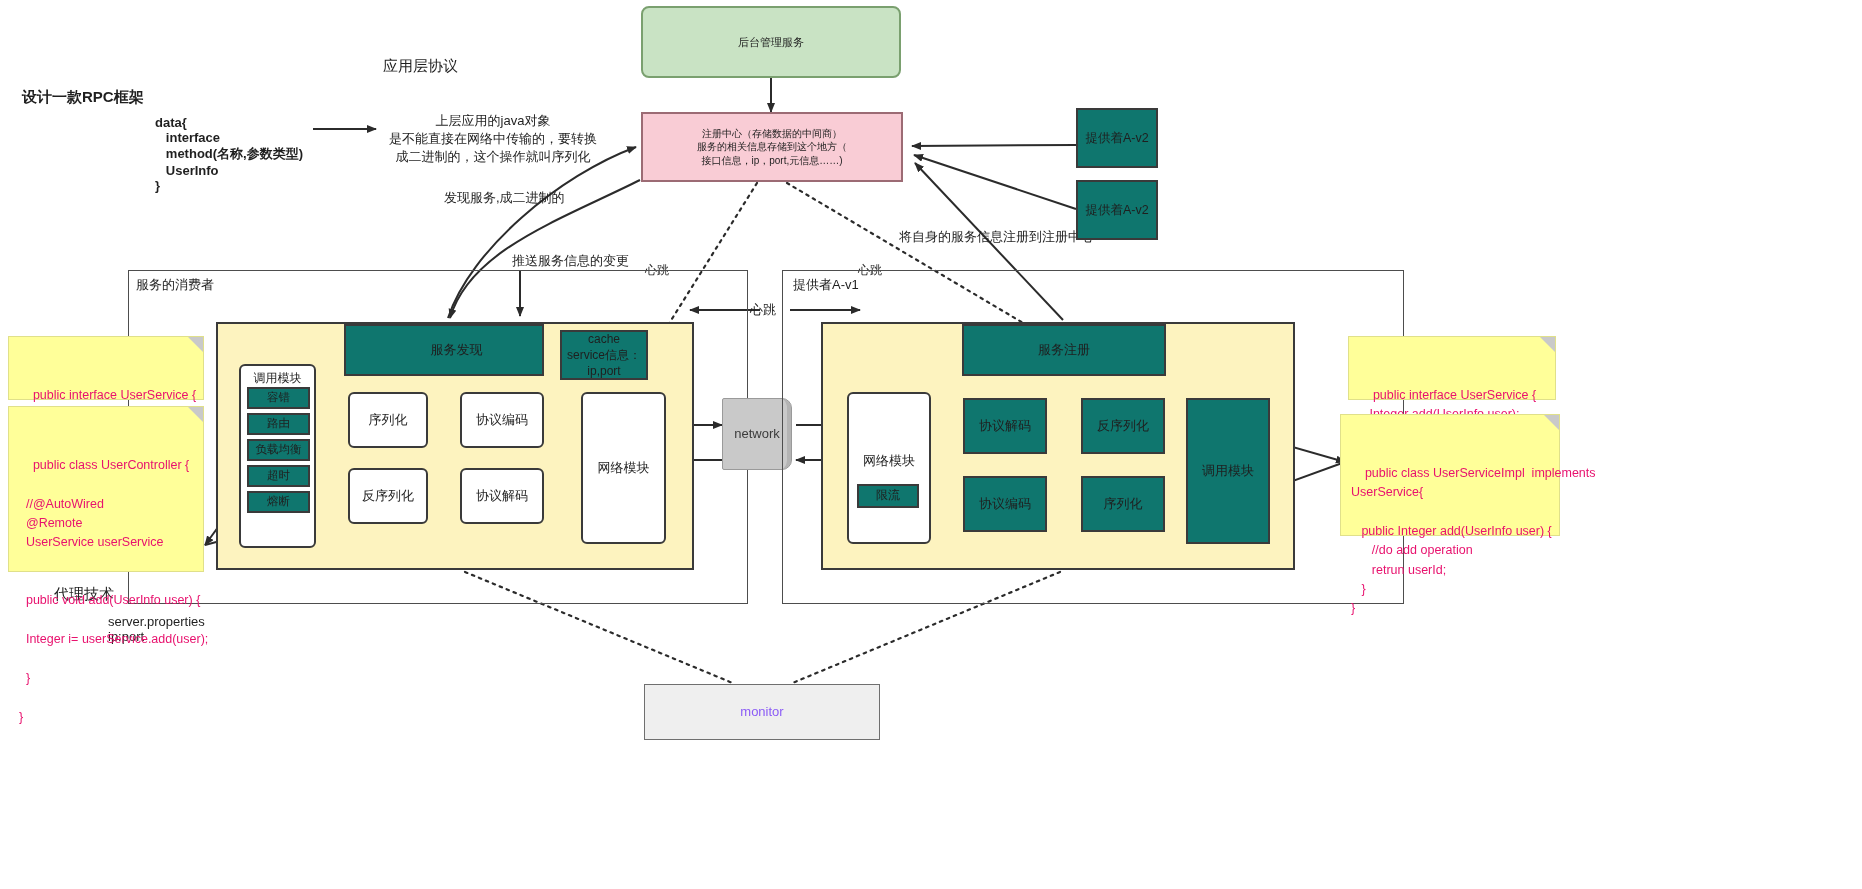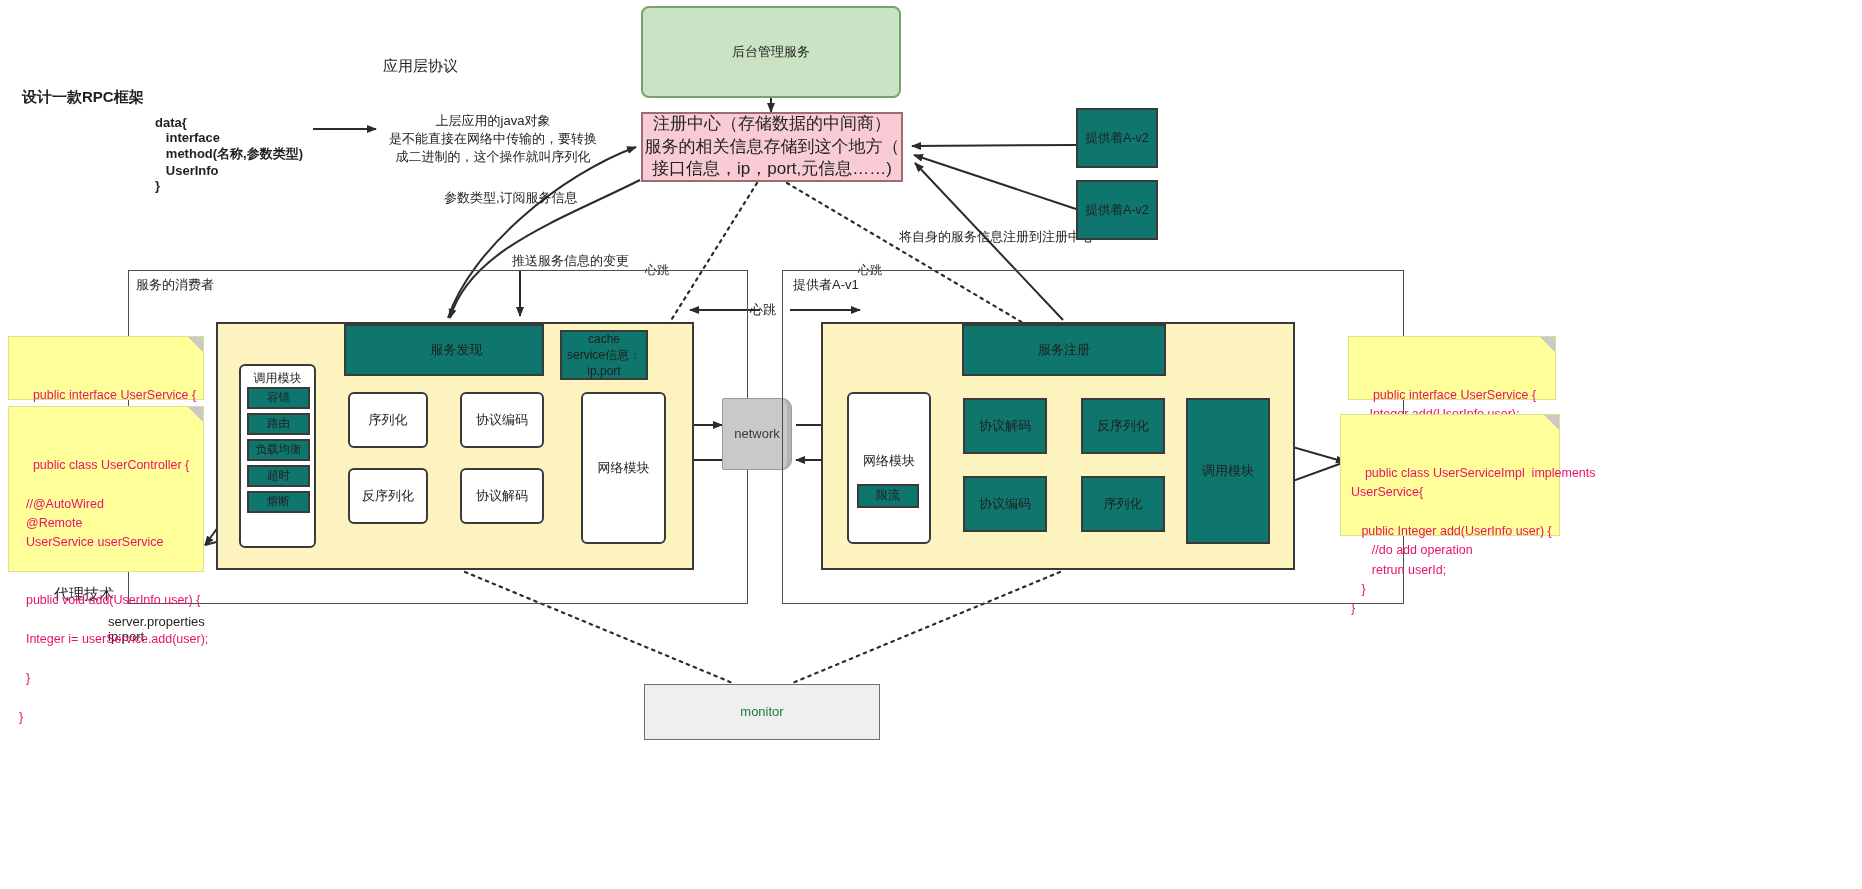--- a/index.html
+++ b/index.html
@@ -106,36 +106,36 @@
   <div class="lbl bold f13" style="left:155px;top:115px;">data{
    interface
    method(名称,参数类型)
    UserInfo
 }</div>
   <div class="lbl f15" style="left:383px;top:57px;">应用层协议</div>
   <div class="lbl f13" style="left:389px;top:112px;text-align:center;">上层应用的java对象
 是不能直接在网络中传输的，要转换
 成二进制的，这个操作就叫序列化</div>
 
-  <div class="lbl f13" style="left:444px;top:189px;">参数类型,订阅服务信息</div>
+  <div class="lbl f13" style="left:444px;top:189px;">发现服务,成二进制的</div>
   <div class="lbl f13" style="left:512px;top:252px;">推送服务信息的变更</div>
   <div class="lbl f13" style="left:899px;top:228px;">将自身的服务信息注册到注册中心</div>
   <div class="lbl small" style="left:645px;top:262px;">心跳</div>
   <div class="lbl f13" style="left:750px;top:301px;">心跳</div>
   <div class="lbl small" style="left:858px;top:262px;">心跳</div>
 
   <div class="lbl f15" style="left:54px;top:585px;">代理技术</div>
   <div class="lbl f13" style="left:108px;top:614px;">server.properties
 ip:port</div>
 
-  <div class="node green" style="left:641px;top:6px;width:260px;height:92px;font-size:13px;">
+  <div class="node green" style="left:641px;top:6px;width:260px;height:72px;font-size:11px;">
     <span>后台管理服务</span>
   </div>
 
-  <div class="node pink" style="left:641px;top:112px;width:262px;height:70px;font-size:17px;white-space:pre;">
+  <div class="node pink" style="left:641px;top:112px;width:262px;height:70px;font-size:10px;white-space:pre;">
     <span>注册中心（存储数据的中间商）
 服务的相关信息存储到这个地方（
 接口信息，ip，port,元信息……)</span>
   </div>
 
   <div class="node box-sq" style="left:1076px;top:108px;width:82px;height:60px;font-size:12.5px;">
     <span>提供着A-v2</span>
   </div>
   <div class="node box-sq" style="left:1076px;top:180px;width:82px;height:60px;font-size:12.5px;">
     <span>提供着A-v2</span>
@@ -220,21 +220,21 @@
   <div class="node box-sq" style="left:963px;top:476px;width:84px;height:56px;font-size:13px;">
     <span>协议编码</span>
   </div>
   <div class="node box-sq" style="left:1081px;top:476px;width:84px;height:56px;font-size:13px;">
     <span>序列化</span>
   </div>
   <div class="node box-sq" style="left:1186px;top:398px;width:84px;height:146px;font-size:13px;">
     <span>调用模块</span>
   </div>
 
-  <div class="node grayflat" style="left:644px;top:684px;width:236px;height:56px;font-size:13px;color:#15803d;">
+  <div class="node grayflat" style="left:644px;top:684px;width:236px;height:56px;font-size:13px;color:#8b5cf6;">
     <span>monitor</span>
   </div>
 
   <div class="note" style="left:8px;top:336px;width:196px;height:64px;">
     <span class="fold"></span>
     <span>public interface UserService {
    Integer add(UserInfo user);
 }</span>
   </div>
 

